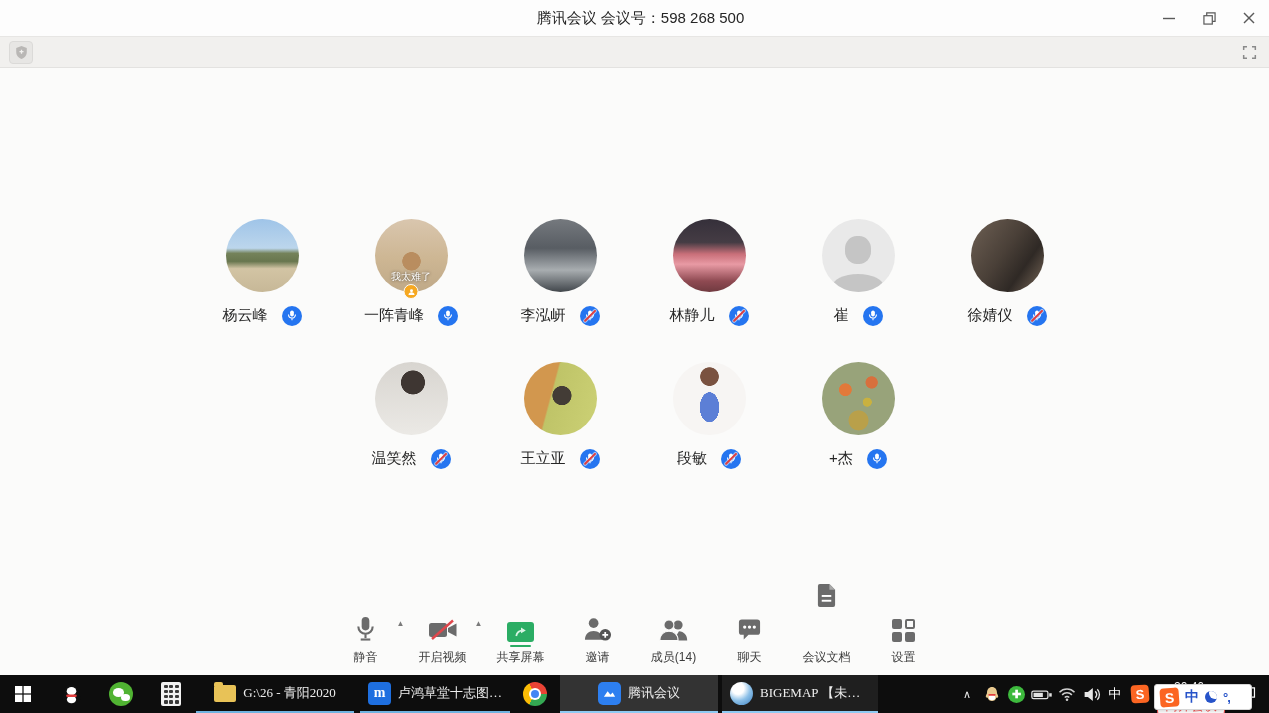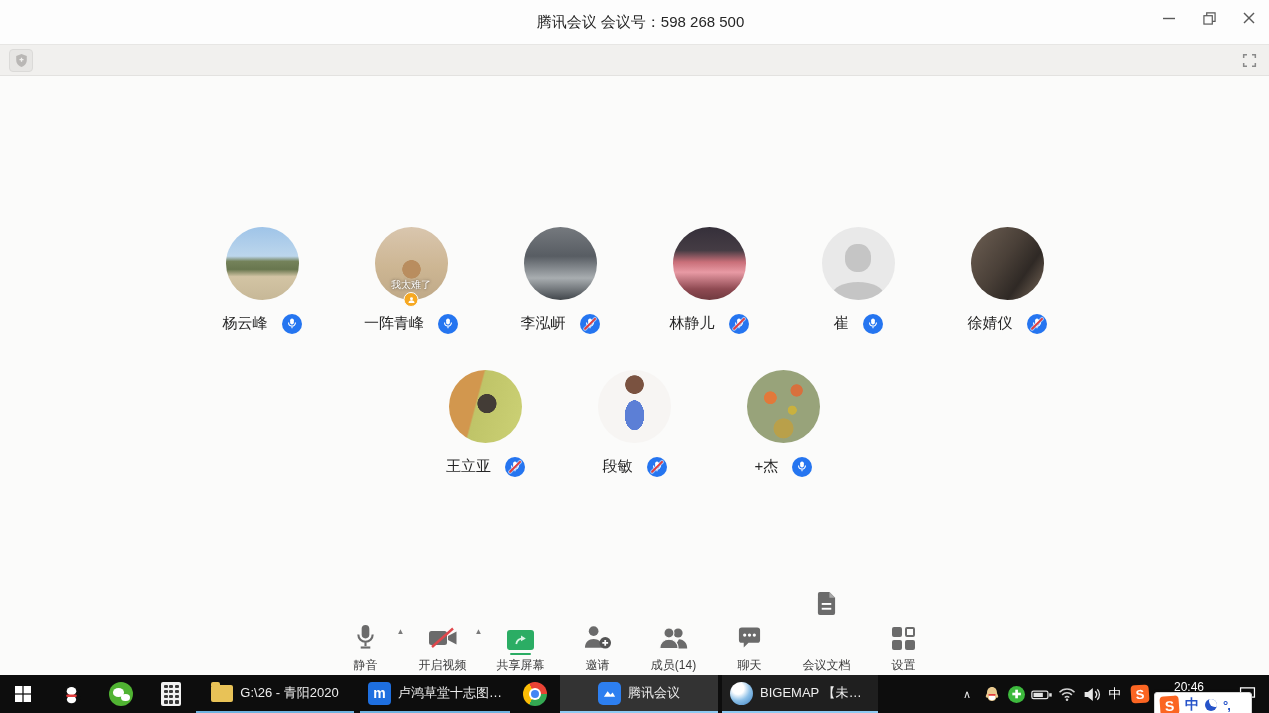--- a/index.html
+++ b/index.html
@@ -1,20 +1,20 @@
 <!DOCTYPE html>
 <html><head>
 <meta charset="utf-8">
 <style>
   * { margin:0; padding:0; box-sizing:border-box; }
   body { font-family:"Liberation Sans", sans-serif; background:#000; }
   .screen { width:1269px; height:713px; position:relative; overflow:hidden; background:#fbfbfa; }
 
   
-  .titlebar { height:44px; background:#fdfdfd; display:flex; align-items:center; justify-content:center; position:relative;padding-left:12px; }
+  .titlebar { height:36px; background:#fdfdfd; display:flex; align-items:center; justify-content:center; position:relative;padding-left:12px; }
   .title { font-size:15px; color:#262626; }
   .winctrls { position:absolute; right:0; top:0; height:36px; display:flex; }
   .wbtn { width:40px; height:36px; display:flex; align-items:center; justify-content:center; cursor:default; }
   .wbtn svg { display:block; }
 
   
   .subbar { height:32px; background:#f1f0ee; border-top:1px solid #e7e6e4; border-bottom:1px solid #e3e2e0;
             display:flex; align-items:center; justify-content:space-between; padding:0 9px; }
   .shieldbtn { width:24px; height:23px; background:#e7e6e4; border:1px solid #dbdad8; border-radius:4px;
                display:flex; align-items:center; justify-content:center; }
@@ -99,21 +99,21 @@
   .moon::after { content:""; position:absolute; width:12px; height:12px; border-radius:50%; background:#fff;
                  left:4px; top:-4px; }
   .imepunct { color:#2653c9; font-size:13px; font-weight:bold; letter-spacing:-1px; }
 
   
   .taskbar { position:absolute; left:0; bottom:0; width:1269px; height:38px; background:#0d0d0d;
              display:flex; align-items:stretch; color:#fff; }
   .tcell { display:flex; align-items:center; justify-content:center; }
   .t-start { width:46px; }
   .t-ico { width:50px; }
-  .task { display:flex; align-items:center; gap:7px; padding:0 8px; border-bottom:2px solid #6fb3e0; }
+  .task { display:flex; align-items:center; gap:7px; padding:0 8px; border-bottom:2px solid #6fb3e0;font-family:Liberation Serif, serif; }
   .task .tlabel { font-size:13px; color:#ededed; white-space:nowrap; overflow:hidden; text-overflow:ellipsis; }
   .task.active { background:rgba(255,255,255,.16); border-bottom-color:#8ecaf2; }
   .task.hl { background:rgba(255,255,255,.08); border-bottom-color:#8ecaf2; }
   .folder-ico { width:22px; height:17px; background:#e8c257; border-radius:2px; position:relative; flex:0 0 auto; }
   .folder-ico::before { content:""; position:absolute; top:-3px; left:0; width:9px; height:4px;
                         background:#e8c257; border-radius:2px 2px 0 0; }
   .mx-ico { width:23px; height:23px; background:#1e6fe0; border-radius:4px; color:#fff; font-weight:bold;
             font-size:14px; display:flex; align-items:center; justify-content:center; flex:0 0 auto; }
   .chrome-ico { width:24px; height:24px; border-radius:50%; position:relative; flex:0 0 auto;
                 background:conic-gradient(from -30deg, #ea4335 0 120deg, #34a853 0 240deg, #fbbc05 0 360deg); }
@@ -302,20 +302,36 @@
                 </svg>
                 <i class="slash"></i>
               </span>
           </div>
         </div>
 
       </div>
 
       <div class="prow">
 
+        <div class="tile">
+          <div class="avatar av6">
+              <div class="avclip"></div>
+            </div>
+          <div class="nrow">
+            <span class="pname">温笑然</span>
+            <span class="mic muted">
+                <svg viewBox="0 0 24 28">
+                  <rect x="8" y="3" width="8" height="13" rx="4" fill="#fff"></rect>
+                  <path d="M4.5 12a7.5 7.5 0 0 0 15 0" fill="none" stroke="#fff" stroke-width="2.4"></path>
+                  <line x1="12" y1="20" x2="12" y2="24" stroke="#fff" stroke-width="2.4"></line>
+                </svg>
+                <i class="slash"></i>
+              </span>
+          </div>
+        </div>
 
         <div class="tile">
           <div class="avatar av8">
               <div class="avclip"></div>
             </div>
           <div class="nrow">
             <span class="pname">王立亚</span>
             <span class="mic muted">
                 <svg viewBox="0 0 24 28">
                   <rect x="8" y="3" width="8" height="13" rx="4" fill="#fff"></rect>

